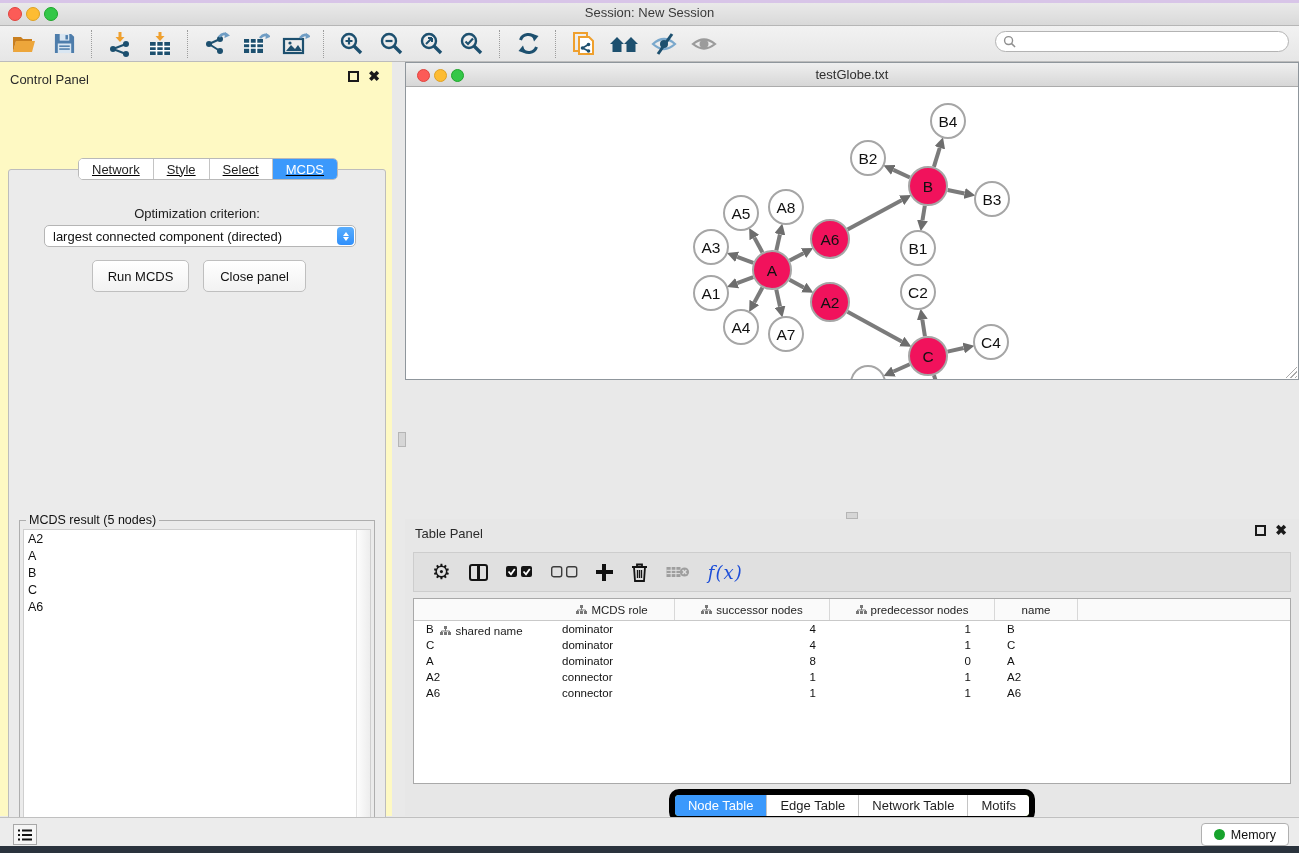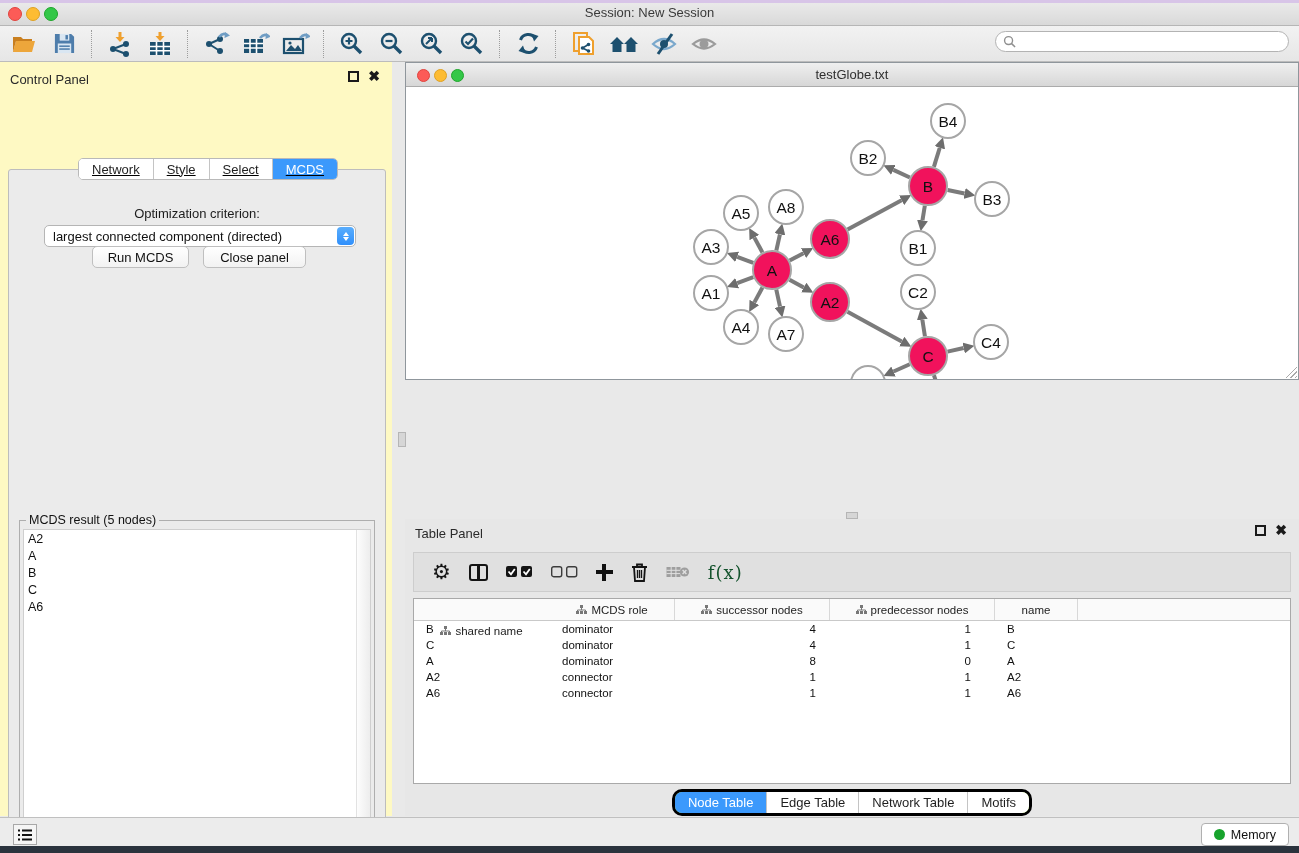--- a/index.html
+++ b/index.html
@@ -32,21 +32,21 @@
   .seg{padding:0 13px;font-size:13px;color:#1f1f1f;display:flex;align-items:center;background:#fff;border-right:1px solid #c4c4c4;}
   .seg:last-child{border-right:none;}
   .seg.active{background:#3b99fc;color:#fff;}
   #opt-label{position:absolute;left:0;width:100%;top:36px;text-align:center;font-size:13px;color:#1c1c1c;}
   #opt-select{position:absolute;left:35px;top:55px;width:312px;height:22px;background:#fff;border:1px solid #b5b5b5;border-radius:5px;box-sizing:border-box;display:flex;align-items:center;}
   #opt-select .sel-text{flex:1;font-size:13px;color:#111;padding-left:8px;white-space:nowrap;overflow:hidden;}
   .stepper{width:17px;height:18px;margin-right:1px;background:linear-gradient(#5aaefd,#2f8ffb);border-radius:4px;display:flex;flex-direction:column;align-items:center;justify-content:center;gap:1px;}
   .stepper .up,.stepper .dn{width:0;height:0;border-left:3.5px solid transparent;border-right:3.5px solid transparent;}
   .stepper .up{border-bottom:4px solid #fff;}
   .stepper .dn{border-top:4px solid #fff;}
-  .push-btn{position:absolute;top:76px;height:22px;background:linear-gradient(#ffffff,#f2f2f2);border:1px solid #bfbfbf;border-radius:5px;font-size:13px;color:#111;display:flex;align-items:center;justify-content:center;box-sizing:border-box;}
+  .push-btn{position:absolute;top:90px;height:32px;background:linear-gradient(#ffffff,#f2f2f2);border:1px solid #bfbfbf;border-radius:5px;font-size:13px;color:#111;display:flex;align-items:center;justify-content:center;box-sizing:border-box;}
   #run-btn{left:83px;width:97px;}
   #close-btn{left:194px;width:103px;}
   #mcds-box{position:absolute;left:10px;top:350px;width:354px;height:337px;border:1px solid #aeaeae;background:#ebebeb;}
   #mcds-box-title{position:absolute;left:6px;top:-8px;background:#ebebeb;padding:0 3px;font-size:12.5px;color:#111;}
   #mcds-list{position:absolute;left:3px;top:8px;right:3px;bottom:3px;background:#fff;border:1px solid #cfcfcf;overflow:hidden;}
   #mcds-scroll{position:absolute;right:0;top:0;bottom:0;width:13px;background:linear-gradient(90deg,#fdfdfd,#ededed);border-left:1px solid #e2e2e2;}
   .mcds-item{font-size:12.5px;color:#111;padding:1.5px 0 1.5px 4px;}
   
   #net-frame{position:absolute;left:405px;top:62px;width:894px;height:318px;border:1px solid #8f969c;box-sizing:border-box;background:#fff;}
   #net-titlebar{position:absolute;left:0;top:0;right:0;height:23px;background:linear-gradient(#efefef,#d7d7d7);border-bottom:1px solid #ababab;}
@@ -62,31 +62,31 @@
   #tp-btns{right:12px;top:6px;}
   #tp-toolbar{position:absolute;left:8px;top:33px;right:8px;height:40px;background:#e0e0e0;border:1px solid #cdcdcd;display:flex;align-items:center;box-sizing:border-box;}
   .tpt-icon{margin-left:18px;display:flex;align-items:center;justify-content:center;}
   #gear-ic{font-size:21px;color:#161616;font-family:"DejaVu Sans",sans-serif;line-height:20px;}
   .col-ic{width:19px;height:17px;border:2.5px solid #141414;border-radius:3px;box-sizing:border-box;position:relative;}
   .col-ic:after{content:"";position:absolute;left:50%;top:0;bottom:0;width:2.5px;margin-left:-1.25px;background:#141414;}
   .plus-ic{position:relative;width:17px;height:17px;}
   .plus-ic:before,.plus-ic:after{content:"";position:absolute;background:#111;}
   .plus-ic:before{left:6.5px;top:0;width:4px;height:17px;}
   .plus-ic:after{left:0;top:6.5px;width:17px;height:4px;}
-  #fx-ic{font-family:"DejaVu Serif",serif;font-size:18px;color:#14532d;letter-spacing:1px;}
+  #fx-ic{font-family:"DejaVu Serif",serif;font-style:italic;font-size:18px;color:#1d4ed8;letter-spacing:1px;}
   #table-box{position:absolute;left:8px;top:79px;right:8px;height:186px;background:#fff;border:1px solid #a9a9a9;box-sizing:border-box;overflow:hidden;}
   #thead{display:flex;height:21px;background:#fafafa;border-bottom:1px solid #c9c9c9;}
   .th{display:flex;align-items:center;justify-content:center;gap:4px;font-size:11.5px;color:#222;border-right:1px solid #d8d8d8;box-sizing:border-box;}
   .th:last-child{border-right:none;}
   .tr{display:flex;height:16px;align-items:center;}
   .td{font-size:11.5px;color:#111;box-sizing:border-box;white-space:nowrap;overflow:hidden;}
   .td.l{padding-left:12px;text-align:left;}
   .td.r{text-align:right;}
   #tp-tabs{position:absolute;left:0;right:0;top:270px;display:flex;justify-content:center;}
-  #tp-tabs-inner{display:flex;border:3px solid #000000;border-radius:10px;overflow:hidden;background:#bef264;height:21px;}
+  #tp-tabs-inner{display:flex;border:6px solid #000000;border-radius:10px;overflow:hidden;background:#bef264;height:21px;}
   
   #status-bar{position:absolute;left:0;top:817px;width:1299px;height:29px;background:#ececec;border-top:1px solid #c0c0c0;}
   #list-btn{position:absolute;left:13px;top:6px;width:22px;height:19px;background:#f5f5f5;border:1px solid #a8a8a8;display:flex;align-items:center;justify-content:center;}
   #memory-btn{position:absolute;right:10px;top:5px;height:21px;padding:0 12px;background:#fff;border:1px solid #b0b0b0;border-radius:4px;display:flex;align-items:center;gap:6px;font-size:12.5px;color:#111;}
   #mem-dot{width:11px;height:11px;border-radius:50%;background:#17a32c;}
   #desktop-strip{position:absolute;left:0;top:846px;width:1299px;height:7px;background:#2a333d;}
   svg{display:block;}
 </style>
 </head>
 <body>

